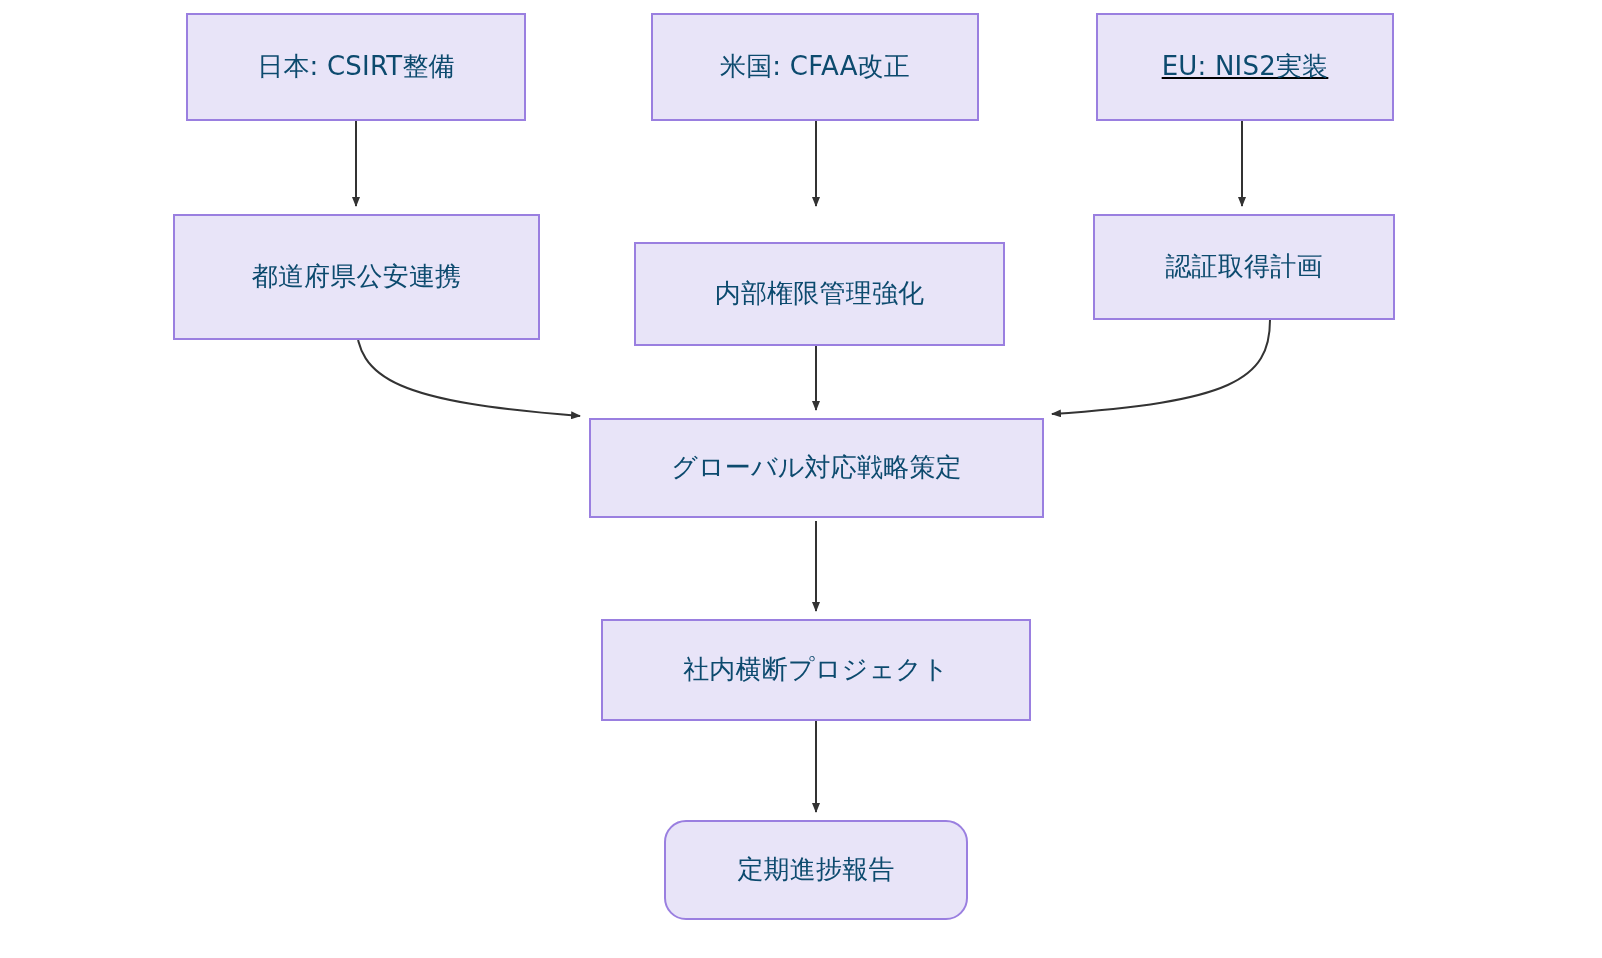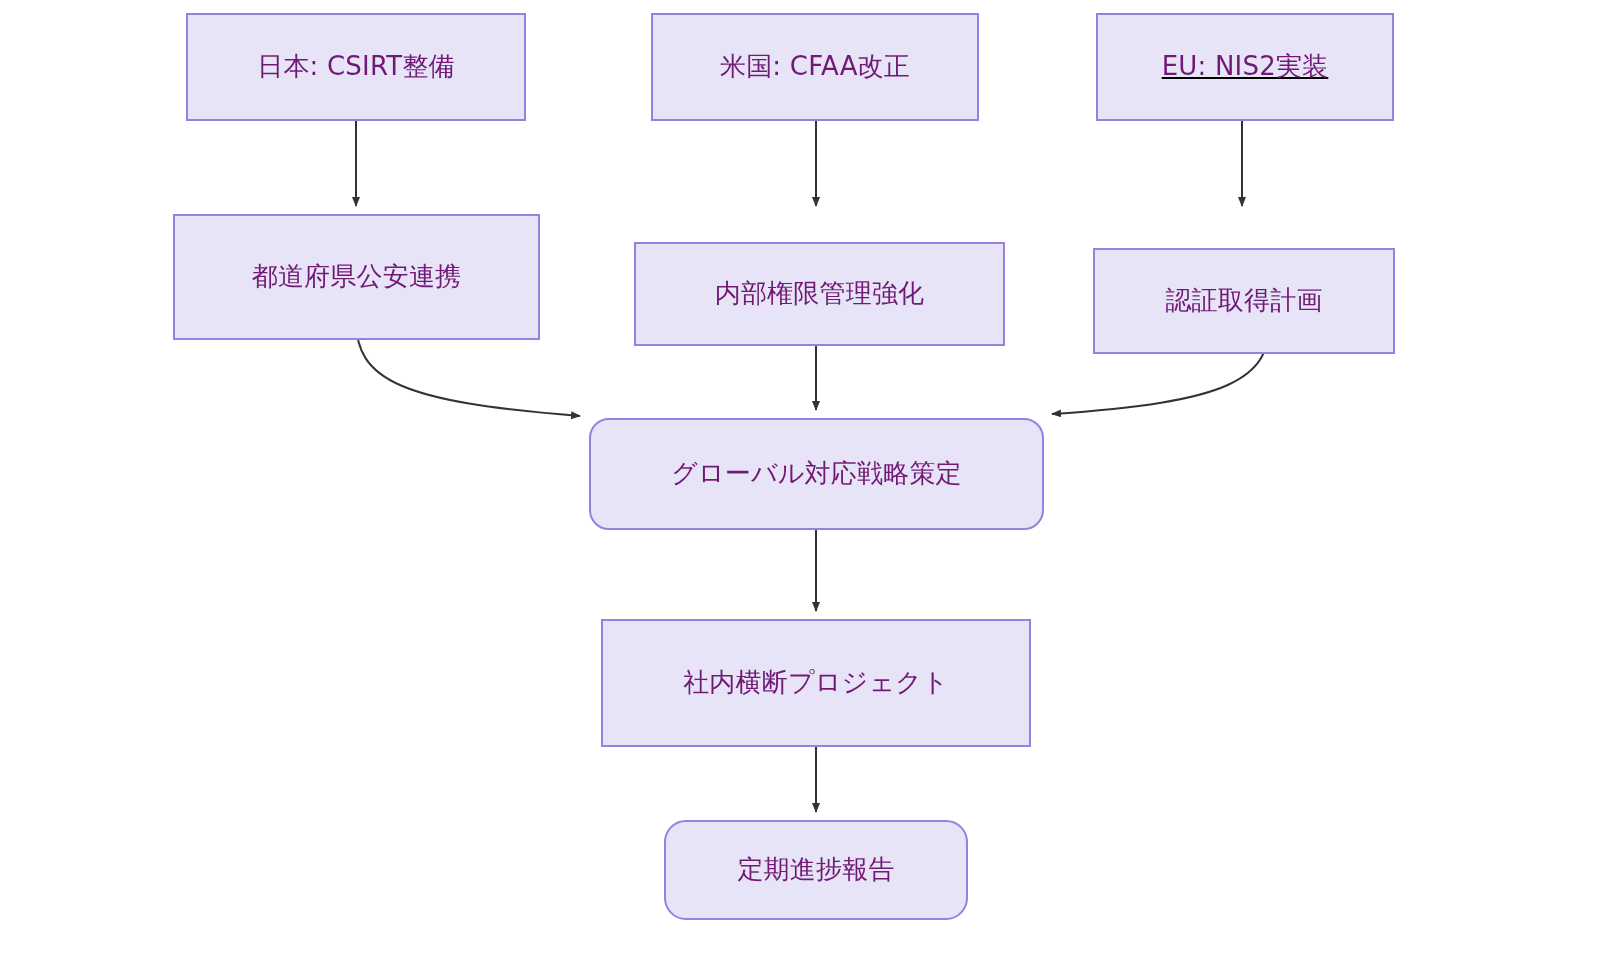--- a/index.html
+++ b/index.html
@@ -31,36 +31,36 @@
     background: #e8e4f8;
     border: 2px solid #9a7fe0;
     display: flex;
     align-items: center;
     justify-content: center;
     z-index: 2;
   }
   .flow-node .node-label {
     font-size: 26px;
     line-height: 1.2;
-    color: #701a75;
+    color: #0c4a6e;
     font-family: "DejaVu Sans", "Liberation Sans", sans-serif;
     white-space: nowrap;
     letter-spacing: 0.2px;
   }
   
   #node-jp-csirt      { left: 186px; top: 13px;  width: 340px; height: 108px; }
   #node-us-cfaa       { left: 651px; top: 13px;  width: 328px; height: 108px; }
   #node-eu-nis2       { left: 1096px; top: 13px; width: 298px; height: 108px; text-decoration: underline; }
 
   #node-pref-police   { left: 173px; top: 214px; width: 367px; height: 126px; }
   #node-internal-perm { left: 634px; top: 214px; width: 371px; height: 104px; margin-top: 28px; }
-  #node-cert-plan     { left: 1093px; top: 214px; width: 302px; height: 106px; margin-top: 34px; }
+  #node-cert-plan     { left: 1093px; top: 214px; width: 302px; height: 106px; }
 
-  #node-global-strategy { left: 589px; top: 418px; width: 455px; height: 112px; border-radius: 20px; }
-  #node-cross-project   { left: 601px; top: 619px; width: 430px; height: 128px; }
+  #node-global-strategy { left: 589px; top: 418px; width: 455px; height: 100px; }
+  #node-cross-project   { left: 601px; top: 619px; width: 430px; height: 102px; }
   #node-progress-report { left: 664px; top: 820px; width: 304px; height: 100px; border-radius: 22px; }
 </style>
 </head>
 <body>
 
 <div id="diagram-canvas">
 
   <svg id="edge-layer" viewBox="0 0 1602 958" width="1602" height="958" xmlns="http://www.w3.org/2000/svg">
     <defs>
       <marker id="arrowhead" markerWidth="10" markerHeight="8" refX="9" refY="4" orient="auto" markerUnits="userSpaceOnUse">

